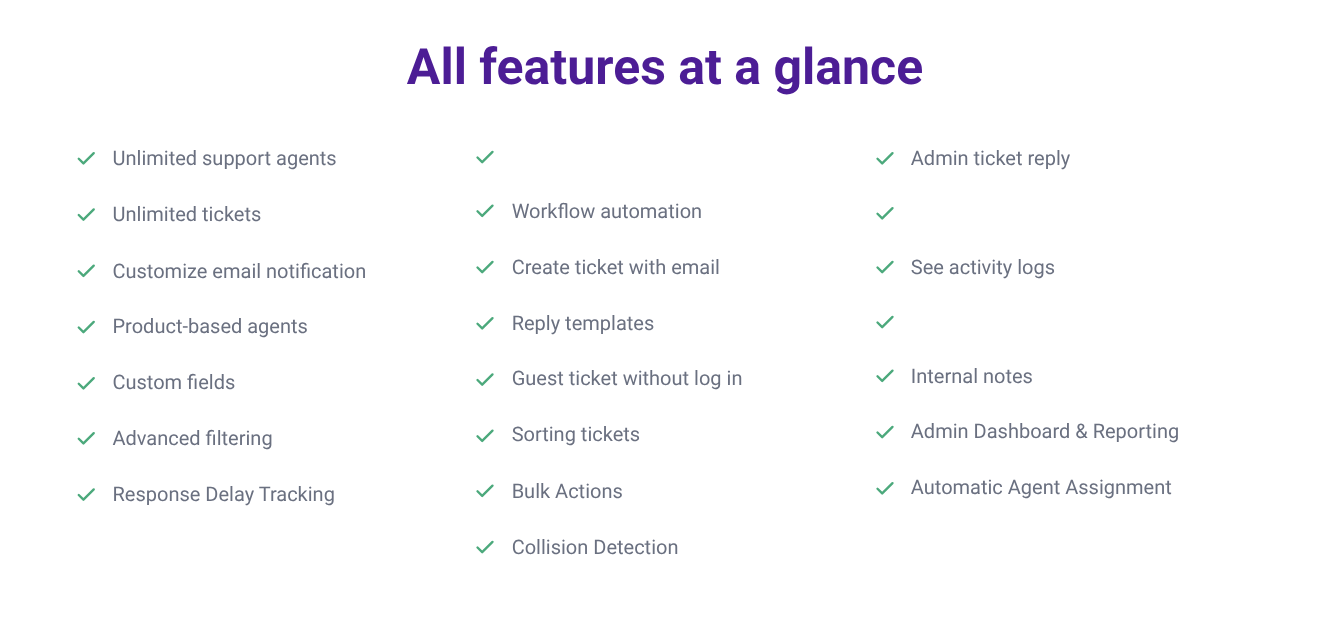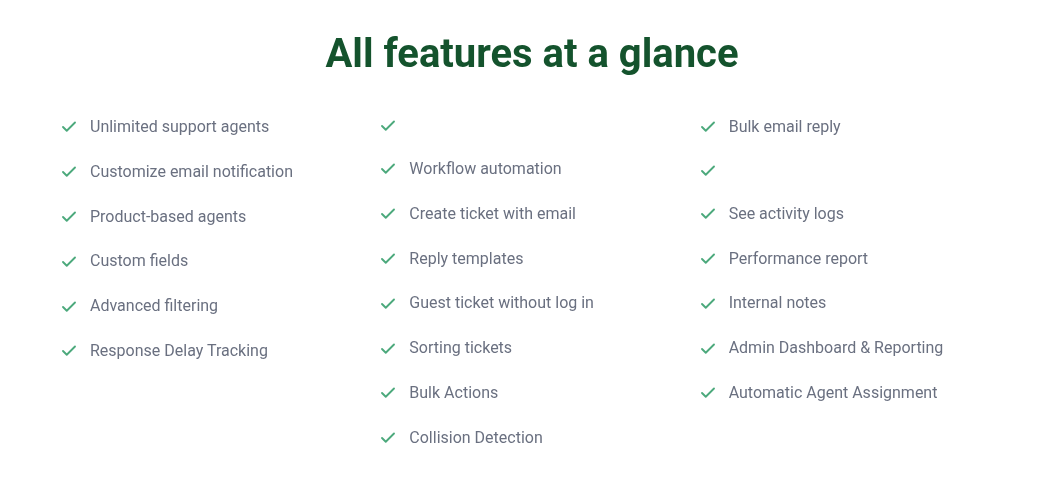--- a/index.html
+++ b/index.html
@@ -11,21 +11,21 @@
       font-family: -apple-system, BlinkMacSystemFont, "Segoe UI", Roboto, Helvetica, Arial, sans-serif;
       background: #ffffff;
       width: 1064px;
       height: 500px;
       padding: 30px 60px;
     }
     .heading {
       text-align: center;
       font-size: 40px;
       font-weight: 700;
-      color: #14532d;
+      color: #4c1d95;
       margin-bottom: 40px;
     }
     .columns {
       display: flex;
       justify-content: space-between;
       gap: 14px;
     }
     .column {
       flex: 1;
       display: flex;
@@ -74,20 +74,28 @@
           </svg>
         </span>
       <span class="feature-label">Unlimited support agents</span>
     </div>
     <div class="feature-item">
       <span class="check-icon">
           <svg viewBox="0 0 24 24">
             <polyline points="4 12 9 17 20 6"></polyline>
           </svg>
         </span>
+      <span class="feature-label">Unlimited tickets</span>
+    </div>
+    <div class="feature-item">
+      <span class="check-icon">
+          <svg viewBox="0 0 24 24">
+            <polyline points="4 12 9 17 20 6"></polyline>
+          </svg>
+        </span>
       <span class="feature-label">Customize email notification</span>
     </div>
     <div class="feature-item">
       <span class="check-icon">
           <svg viewBox="0 0 24 24">
             <polyline points="4 12 9 17 20 6"></polyline>
           </svg>
         </span>
       <span class="feature-label">Product-based agents</span>
     </div>
@@ -183,21 +191,21 @@
     </div>
   </div>
 
   <div class="column">
     <div class="feature-item">
       <span class="check-icon">
           <svg viewBox="0 0 24 24">
             <polyline points="4 12 9 17 20 6"></polyline>
           </svg>
         </span>
-      <span class="feature-label">Bulk email reply</span>
+      <span class="feature-label">Admin ticket reply</span>
     </div>
     <div class="feature-item">
       <span class="check-icon">
           <svg viewBox="0 0 24 24">
             <polyline points="4 12 9 17 20 6"></polyline>
           </svg>
         </span>
     </div>
     <div class="feature-item">
       <span class="check-icon">
@@ -206,21 +214,20 @@
           </svg>
         </span>
       <span class="feature-label">See activity logs</span>
     </div>
     <div class="feature-item">
       <span class="check-icon">
           <svg viewBox="0 0 24 24">
             <polyline points="4 12 9 17 20 6"></polyline>
           </svg>
         </span>
-      <span class="feature-label">Performance report</span>
     </div>
     <div class="feature-item">
       <span class="check-icon">
           <svg viewBox="0 0 24 24">
             <polyline points="4 12 9 17 20 6"></polyline>
           </svg>
         </span>
       <span class="feature-label">Internal notes</span>
     </div>
     <div class="feature-item">

